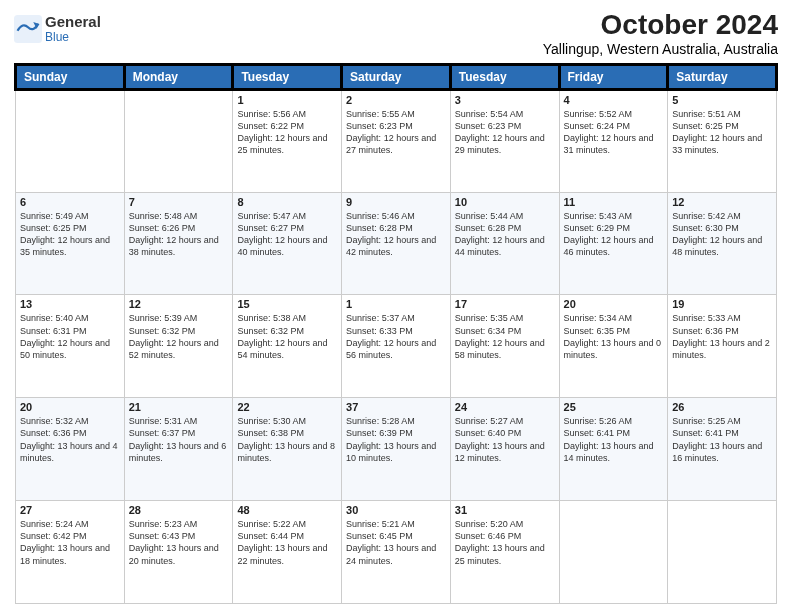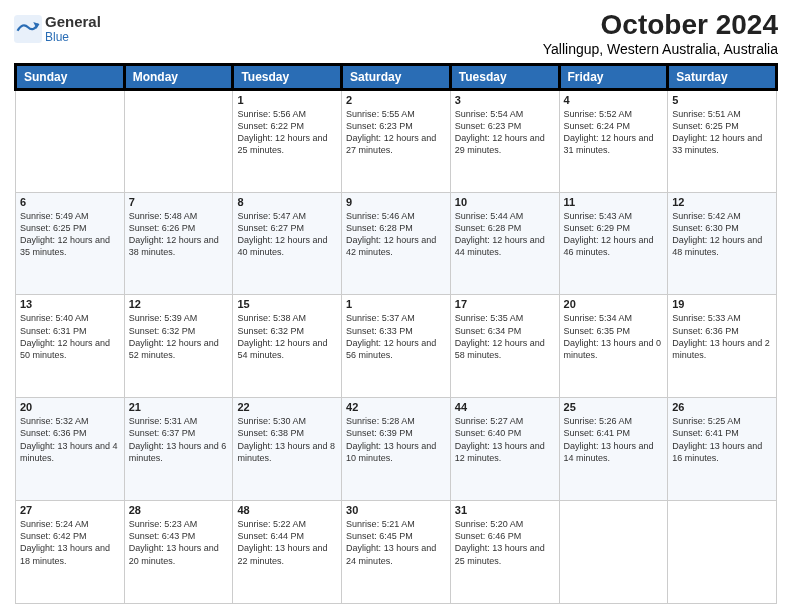--- a/index.html
+++ b/index.html
@@ -233,25 +233,25 @@
           </td>
           <td>
             <span class="day-num">21</span>
             <div class="cell-text">Sunrise: 5:31 AM<br>Sunset: 6:37 PM<br>Daylight: 13 hours and 6 minutes.</div>
           </td>
           <td>
             <span class="day-num">22</span>
             <div class="cell-text">Sunrise: 5:30 AM<br>Sunset: 6:38 PM<br>Daylight: 13 hours and 8 minutes.</div>
           </td>
           <td>
-            <span class="day-num">42</span>
+            <span class="day-num">37</span>
             <div class="cell-text">Sunrise: 5:28 AM<br>Sunset: 6:39 PM<br>Daylight: 13 hours and 10 minutes.</div>
           </td>
           <td>
-            <span class="day-num">44</span>
+            <span class="day-num">24</span>
             <div class="cell-text">Sunrise: 5:27 AM<br>Sunset: 6:40 PM<br>Daylight: 13 hours and 12 minutes.</div>
           </td>
           <td>
             <span class="day-num">25</span>
             <div class="cell-text">Sunrise: 5:26 AM<br>Sunset: 6:41 PM<br>Daylight: 13 hours and 14 minutes.</div>
           </td>
           <td>
             <span class="day-num">26</span>
             <div class="cell-text">Sunrise: 5:25 AM<br>Sunset: 6:41 PM<br>Daylight: 13 hours and 16 minutes.</div>
           </td>

